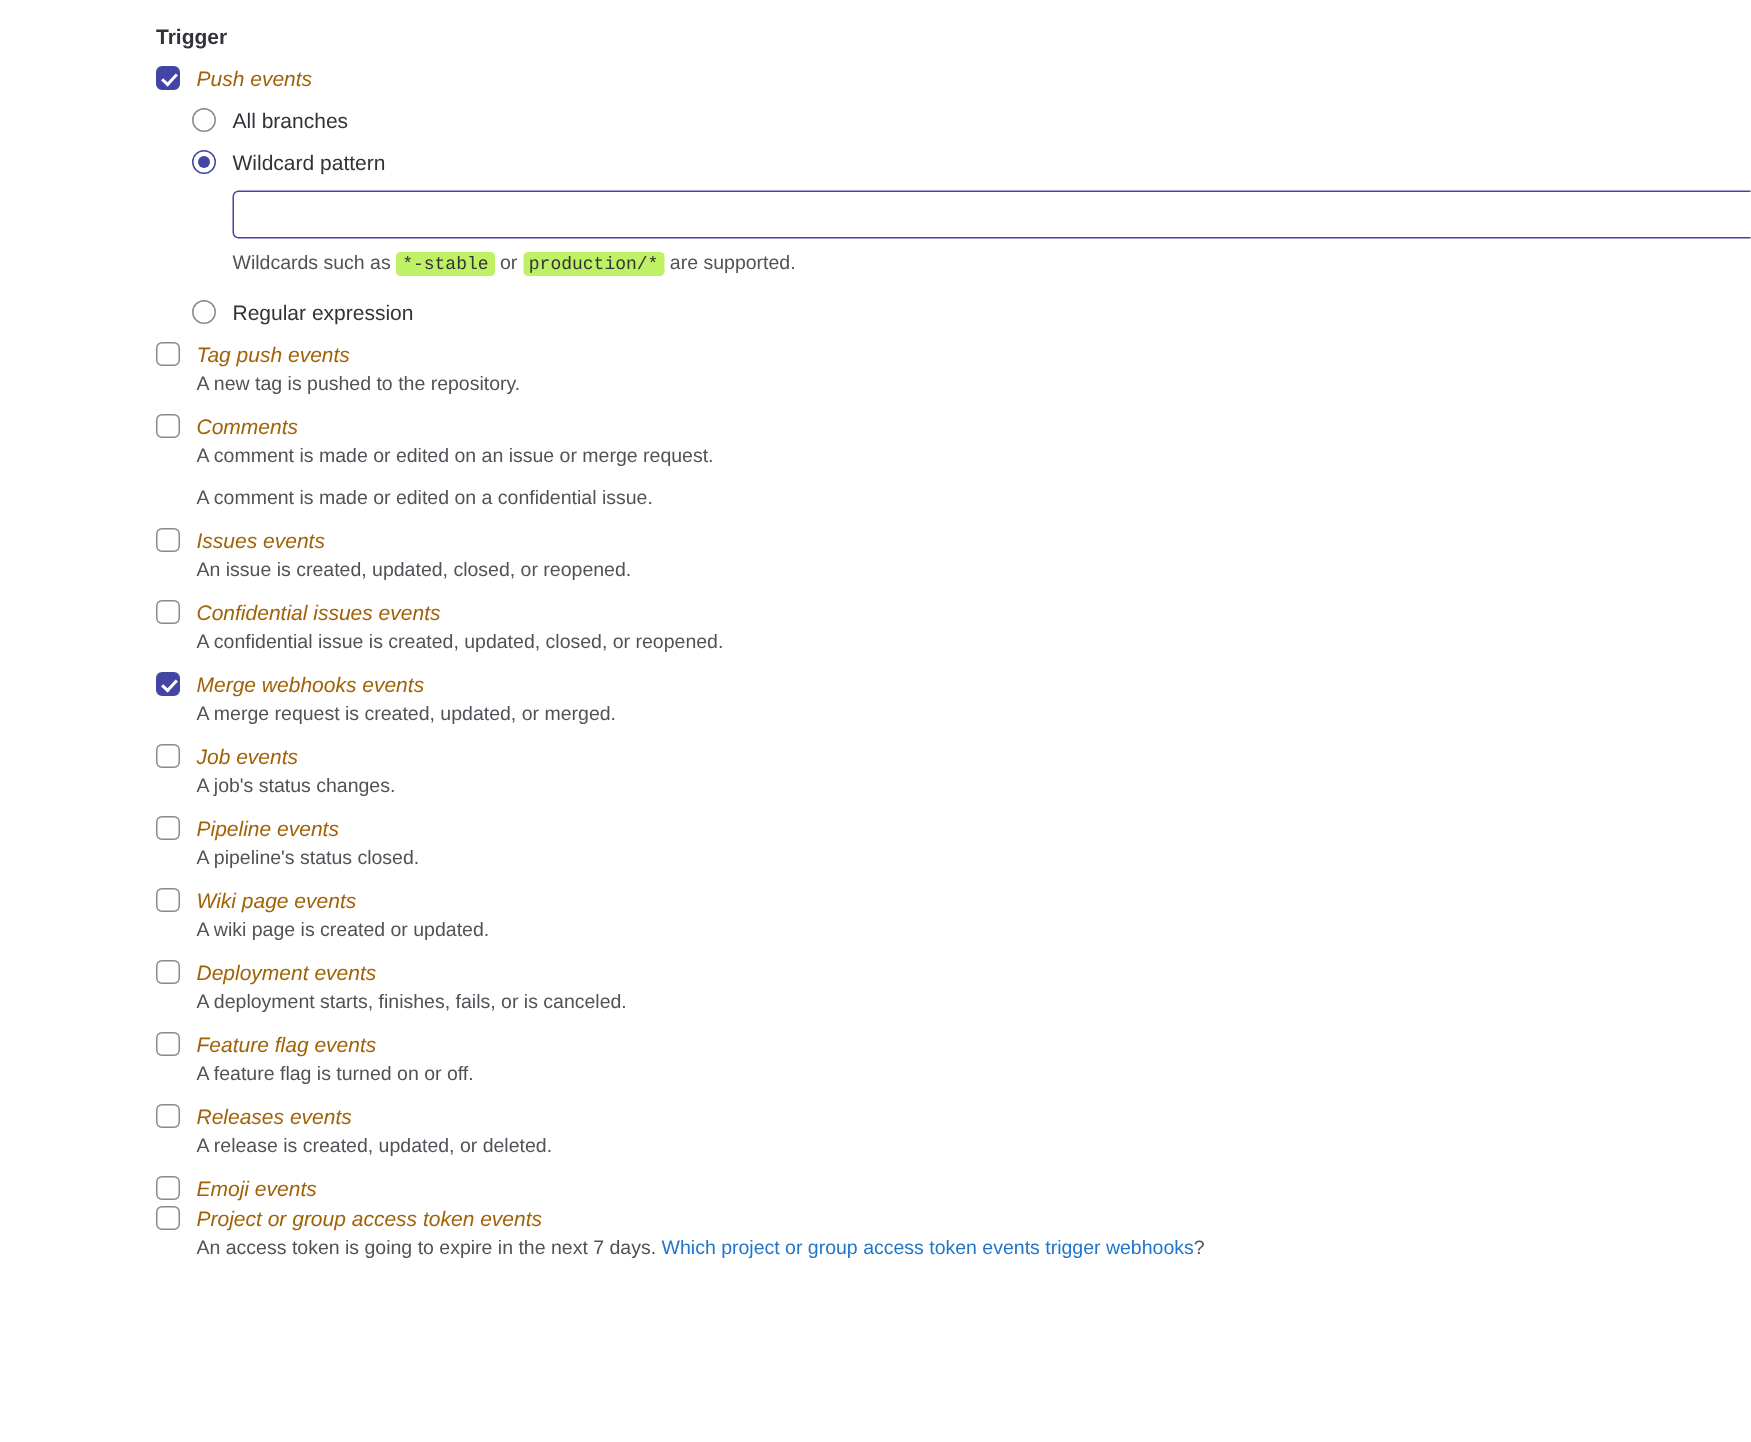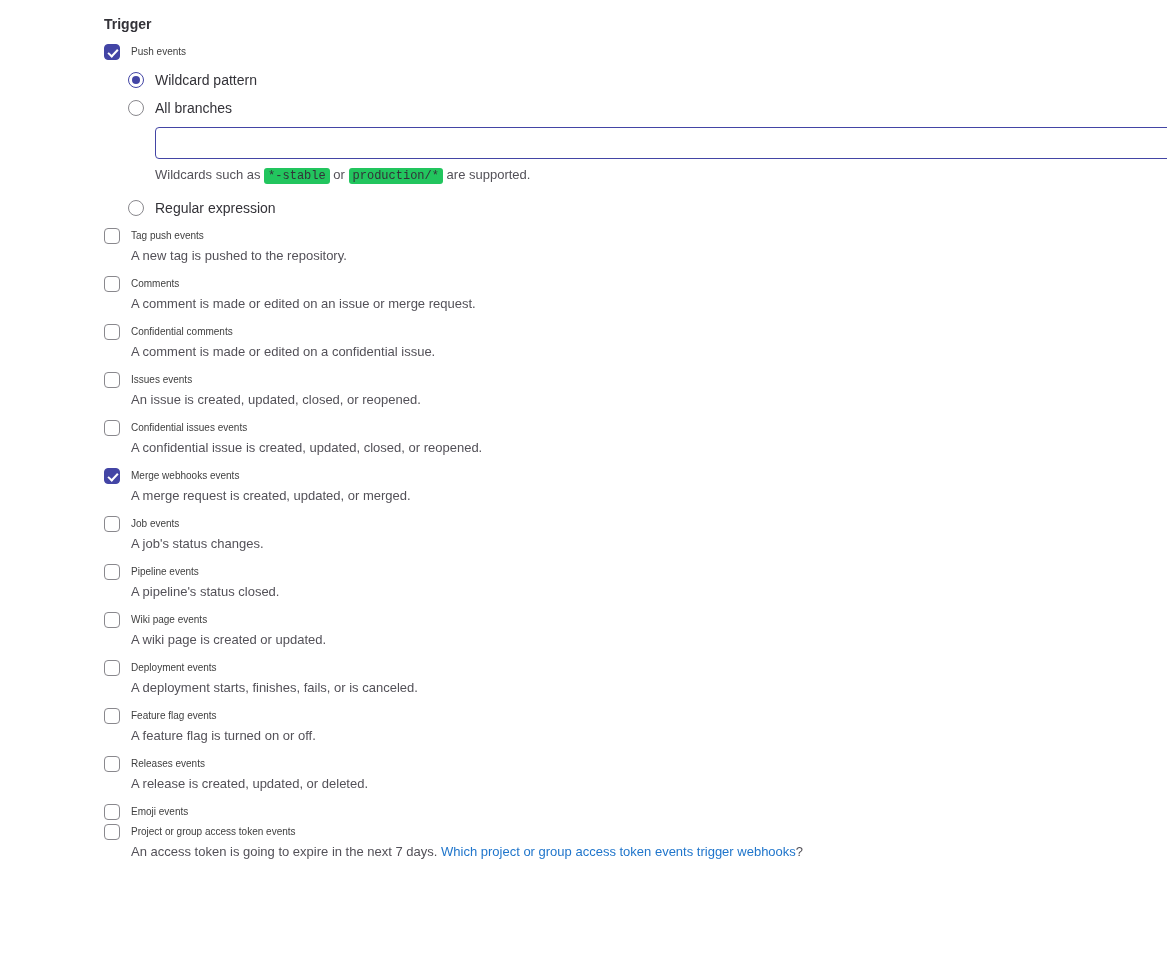--- a/index.html
+++ b/index.html
@@ -54,24 +54,25 @@
     position: absolute;
     left: 4.5px;
     top: 1.5px;
     width: 4px;
     height: 8px;
     border: solid #fff;
     border-width: 0 2px 2px 0;
     transform: rotate(43deg);
   }
   .check-label {
-    font-size: 10px;
-    line-height: 20px;
-    color: #404040;
-    cursor: pointer;
+    font-size: 14px;
+    line-height: 20px;
+    color: #a16207;
+    cursor: pointer;
+    font-style: italic;
   }
   .help-text {
     font-size: 13px;
     line-height: 20px;
     color: #535158;
     margin: 0 0 8px 27px;
   }
   .help-text a {
     color: #1f75cb;
     text-decoration: none;
@@ -137,47 +138,47 @@
   }
   .wildcard-help {
     margin: 6px 0 0 51px;
     font-size: 13px;
     line-height: 20px;
     color: #535158;
   }
   code.mono {
     font-family: "Liberation Mono", monospace;
     font-size: 12px;
-    background: #22c55e;
+    background: #bef264;
     border-radius: 3px;
     padding: 1px 4px;
     color: #333238;
   }
 </style>
 </head>
 <body>
 
 <div class="panel">
 
   <div class="section-title">Trigger</div>
 
   <div class="group-block">
     <div class="check-row">
       <span class="check-box checked"></span>
       <span class="check-label">Push events</span>
     </div>
 
     <div class="radio-row">
+      <span class="radio-outer"></span>
+      <span class="radio-label">All branches</span>
+    </div>
+
+    <div class="radio-row">
       <span class="radio-outer selected"></span>
       <span class="radio-label">Wildcard pattern</span>
-    </div>
-
-    <div class="radio-row">
-      <span class="radio-outer"></span>
-      <span class="radio-label">All branches</span>
     </div>
 
     <div class="input-wrap">
       <input class="text-input" type="text" value="" style="">
     </div>
 
     <div class="wildcard-help">
       <span>Wildcards such as</span>
       <code class="mono">*-stable</code>
       <span>or</span>
@@ -198,24 +199,20 @@
       <span class="check-label">Tag push events</span>
     </div>
     <div class="help-text">A new tag is pushed to the repository.</div>
 
     <div class="check-row">
       <span class="check-box"></span>
       <span class="check-label">Comments</span>
     </div>
     <div class="help-text">A comment is made or edited on an issue or merge request.</div>
 
-    <div class="check-row">
-      <span class="check-box"></span>
-      <span class="check-label">Confidential comments</span>
-    </div>
     <div class="help-text">A comment is made or edited on a confidential issue.</div>
 
     <div class="check-row">
       <span class="check-box"></span>
       <span class="check-label">Issues events</span>
     </div>
     <div class="help-text">An issue is created, updated, closed, or reopened.</div>
 
     <div class="check-row">
       <span class="check-box"></span>

